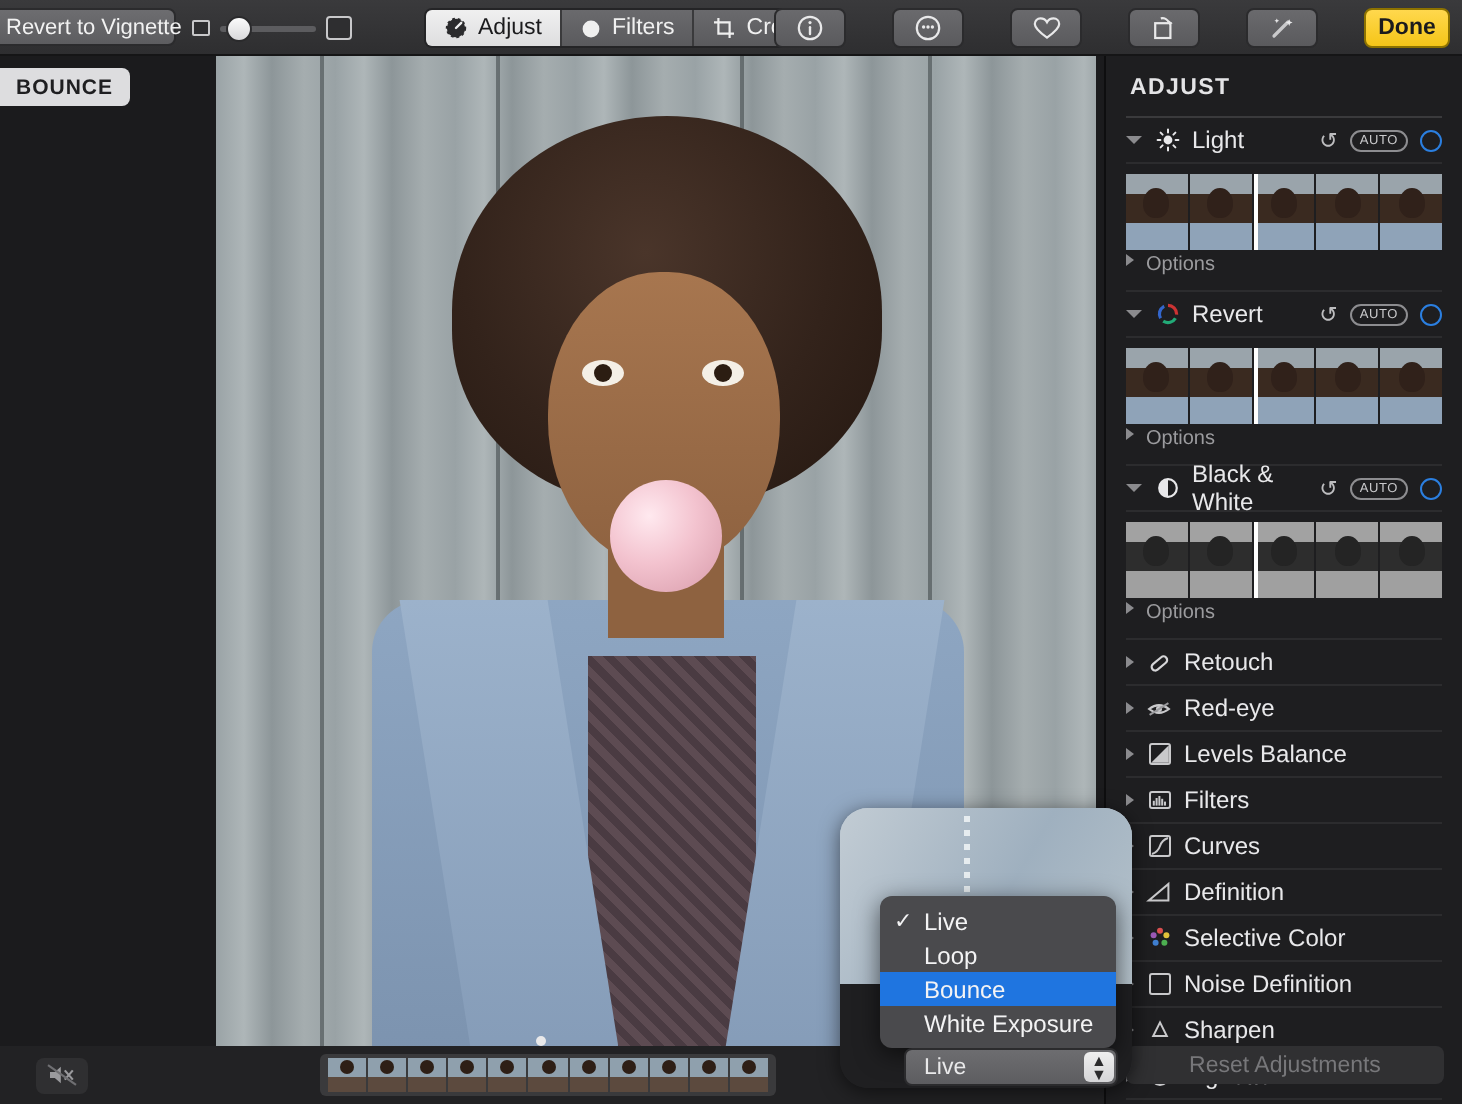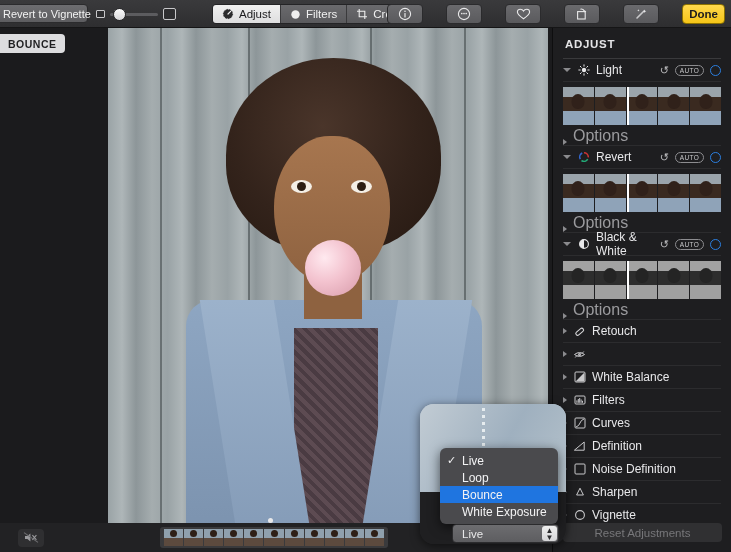--- a/index.html
+++ b/index.html
@@ -161,22 +161,22 @@
   .revert-ico { color: #bdbdbf; font-size: 11px; }
   .auto { border: 1px solid #8d8d90; border-radius: 7px; color: #c9c9cb;
           font-size: 6.5px; padding: 1px 4px; letter-spacing: .3px; }
   .dial { width: 11px; height: 11px; border-radius: 50%; border: 1.6px solid #2b7fe0; }
   .thumbs { display: flex; gap: 1px; height: 38px; margin: 5px 0 2px; }
   .th { flex: 1; position: relative;
         background: linear-gradient(#9aa4ab 0 26%, #3a2a20 26% 64%, #8fa3b8 64% 100%); }
   .th::after { content:""; position:absolute; left:50%; top:7px; transform:translateX(-50%);
                width: 13px; height: 15px; border-radius: 50% 50% 45% 45%; background:#30211a; }
   .th.marked { box-shadow: inset 2px 0 0 #ffffff; }
-  .options { display: flex; align-items: flex-end; gap: 6px; height: 19px;
-             color: #9b9b9e; font-size: 16px; border-bottom: 1px solid #2c2c2e; }
+  .options { display: flex; align-items: flex-start; gap: 6px; height: 19px;
+             color: #9b9b9e; font-size: 10px; border-bottom: 1px solid #2c2c2e; }
   .reset { position: absolute; left: 10px; bottom: 10px; width: 159px; height: 19px;
            border-radius: 4px; background: #303032; color: #77777a;
            font-size: 11.5px; display: flex; align-items: center; justify-content: center; }
 </style>
 </head>
 <body>
 
 <div id="app">
 
   <div class="toolbar">
@@ -399,31 +399,32 @@
 
     <div class="grow">
       <span class="tri"></span>
       <span class="gi">
         <svg width="13" height="13" viewBox="0 0 13 13">
           <path d="M1.5 6.5 Q6.5 2.6 11.5 6.5 Q6.5 10.4 1.5 6.5 Z" fill="none" stroke="#c9c9cb" stroke-width="1"></path>
           <circle cx="6.5" cy="6.5" r="1.5" fill="#c9c9cb"></circle>
           <path d="M1.8 9.4 L11.2 3.6" stroke="#9a9a9d" stroke-width="1"></path>
         </svg>
       </span>
+      <span class="glabel">Red-eye</span>
     </div>
 
     <div class="grow">
       <span class="tri"></span>
       <span class="gi">
         <svg width="12" height="12" viewBox="0 0 12 12">
           <rect x="1" y="1" width="10" height="10" rx="1" fill="none" stroke="#c9c9cb" stroke-width="1"></rect>
           <path d="M1.6 10.4 L10.4 1.6 L10.4 10.4 Z" fill="#c9c9cb"></path>
         </svg>
       </span>
-      <span class="glabel">White Balance</span>
+      <span class="glabel">Levels Balance</span>
     </div>
 
     <div class="grow">
       <span class="tri"></span>
       <span class="gi">
         <svg width="12" height="12" viewBox="0 0 12 12">
           <rect x="1" y="2" width="10" height="8" rx="1" fill="none" stroke="#c9c9cb" stroke-width="1"></rect>
           <g fill="#c9c9cb">
             <rect x="2.4" y="6.4" width="1" height="2.4"></rect>
               <rect x="3.8" y="5" width="1" height="3.8"></rect>
@@ -450,20 +451,33 @@
     <div class="grow">
       <span class="tri"></span>
       <span class="gi">
         <svg width="13" height="12" viewBox="0 0 13 12">
           <path d="M1.4 10.2 L11.2 10.2 L11.2 2 Z" fill="none" stroke="#c9c9cb" stroke-width="1"></path>
         </svg>
       </span>
       <span class="glabel">Definition</span>
     </div>
 
+    <div class="grow">
+      <span class="tri"></span>
+      <span class="gi">
+        <svg width="12" height="12" viewBox="0 0 12 12">
+          <circle cx="6" cy="2.4" r="1.5" fill="#d94f4f"></circle>
+          <circle cx="9.2" cy="4.6" r="1.5" fill="#e0c23a"></circle>
+          <circle cx="8.2" cy="8.4" r="1.5" fill="#4caf50"></circle>
+          <circle cx="3.8" cy="8.4" r="1.5" fill="#3f7fd0"></circle>
+          <circle cx="2.8" cy="4.6" r="1.5" fill="#9b59b6"></circle>
+        </svg>
+      </span>
+      <span class="glabel">Selective Color</span>
+    </div>
 
     <div class="grow">
       <span class="tri"></span>
       <span class="gi">
         <svg width="12" height="12" viewBox="0 0 12 12">
           <rect x="1" y="1" width="10" height="10" rx="1" fill="none" stroke="#c9c9cb" stroke-width="1"></rect>
         </svg>
       </span>
       <span class="glabel">Noise Definition</span>
     </div>

